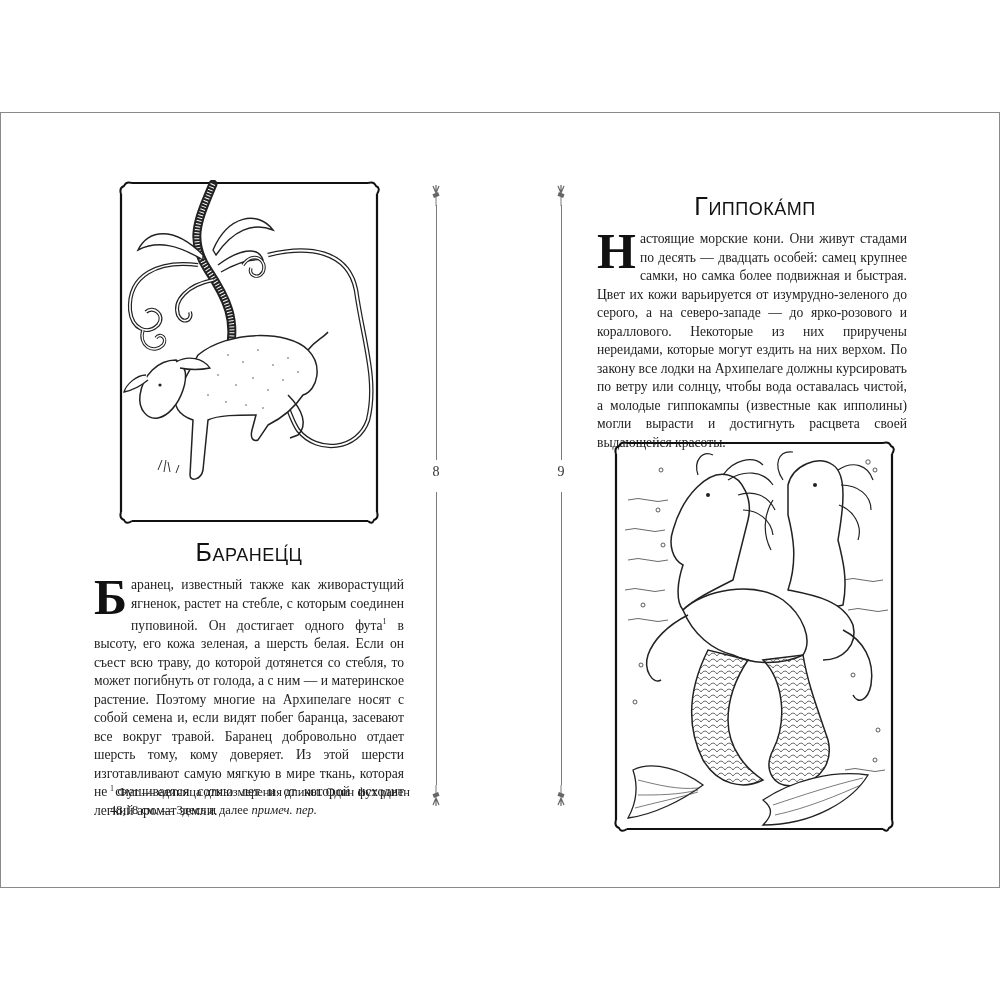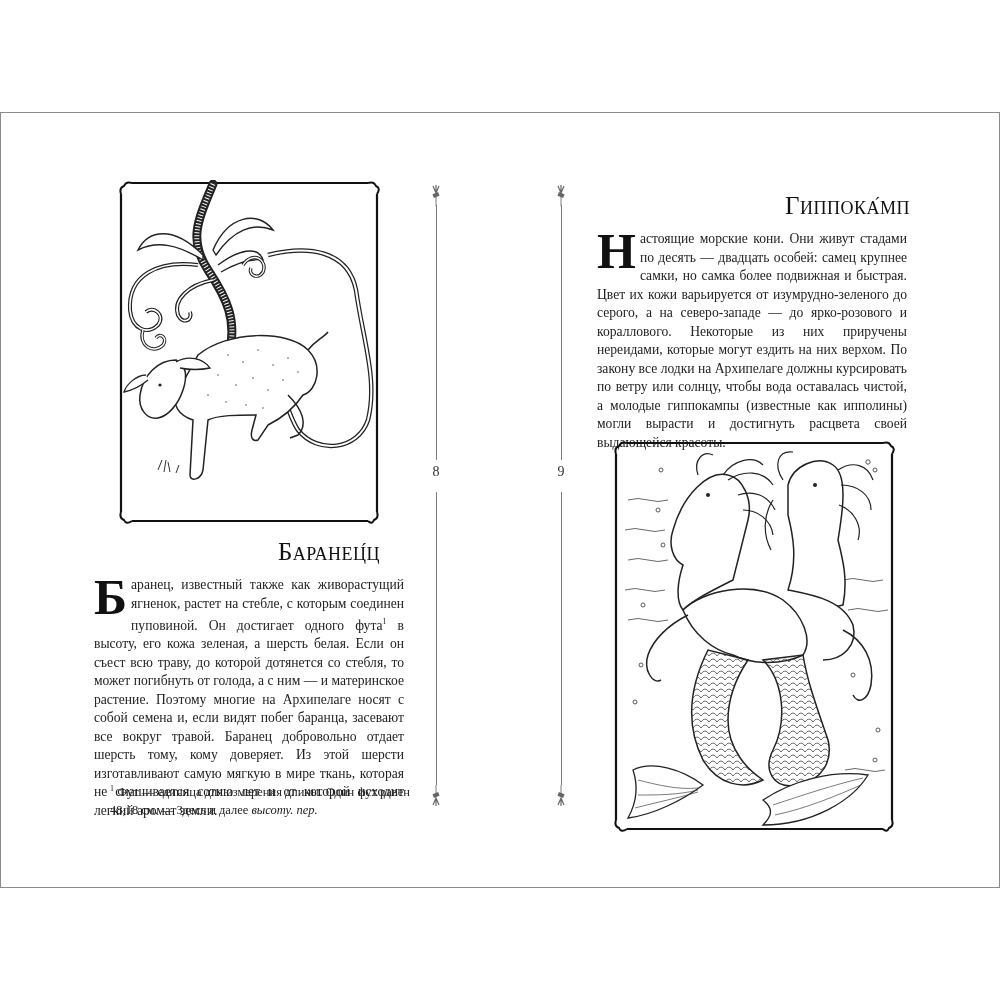--- a/index.html
+++ b/index.html
@@ -2,21 +2,21 @@
 <html><head>
   <meta charset="utf-8">
   <style>
     html, body { margin: 0; padding: 0; background: #ffffff; }
     body { width: 1000px; height: 1000px; position: relative; overflow: hidden;
            font-family: "Liberation Serif", "DejaVu Serif", serif; color: #1a1a1a; }
     .spread { position: absolute; left: 0; top: 112px; width: 998px; height: 774px;
               border: 1px solid #8a8a8a; background: #fff; }
     .abs { position: absolute; }
     .frame svg { display: block; }
-    .heading { position: absolute; text-align: right; font-family: Liberation Serif, serif;
+    .heading { position: absolute; text-align: center; font-family: Liberation Sans, sans-serif;
                font-size: 25px; letter-spacing: 0.5px; color: #111; font-variant: small-caps; }
     .body-text { position: absolute; font-family: "Liberation Serif", serif; font-size: 13.6px;
                  line-height: 18.5px; text-align: justify; color: #222; }
     .dropcap { float: left; font-family: "Liberation Serif", serif; font-weight: bold;
                font-size: 50px; line-height: 38px; margin: 2px 4px 0 0; color: #111; }
     .footnote { position: absolute; font-family: "Liberation Serif", serif; font-size: 12.5px;
                 line-height: 18px; color: #222; }
     .footnote i { font-style: italic; }
     .sup { font-size: 8px; vertical-align: super; }
     .divider-line { position: absolute; width: 1px; background: #7a7a7a; }
@@ -90,21 +90,21 @@
 </div>
 
 <div class="heading" style="left:118px; top:538px; width:262px;">Баранец́ц</div>
 
 <div class="body-text" style="left:94px; top:576px; width:310px;">
   <span class="dropcap">Б</span><span>аранец, известный также как живорастущий ягненок, растет на стебле, с которым соединен пуповиной. Он достигает одного фута</span><span class="sup">1</span><span> в высоту, его кожа зеленая, а шерсть белая. Если он съест всю траву, до которой дотянется со стебля, то может погибнуть от голода, а с ним — и материнское растение. Поэтому многие на Архипелаге носят с собой семена и, если видят побег баранца, засевают все вокруг травой. Баранец добровольно отдает шерсть тому, кому доверяет. Из этой шерсти изготавливают самую мягкую в мире ткань, которая не снашивается сотню лет и от которой исходит легкий аромат земли.</span>
 </div>
 
 <div class="footnote" style="left:110px; top:780px; width:300px;">
   <span class="sup">1</span>
-  <span>Фут — единица для измерения длины. Один фут равен 48,18 см. — Здесь и далее </span><i>высоту. пер.</i>
+  <span>Фут — единица для измерения длины. Один фут равен 48,18 см. — Здесь и далее </span><i>примеч. пер.</i>
 </div>
 
 <svg class="tassel" style="left:429px; top:184px;" viewBox="0 0 14 22">
   <path d="M4 2 l3 7 l3 -7 M7 1 v8" stroke="#666" stroke-width="1.2" fill="none"></path>
   <rect x="4" y="9" width="6" height="4" fill="#666" transform="rotate(-20 7 11)"></rect>
   <line x1="7" y1="13" x2="7" y2="22" stroke="#7a7a7a" stroke-width="1"></line>
 </svg>
 <div class="divider-line" style="left:436px; top:205px; height:255px;"></div>
 <div class="pagenum" style="left:426px; top:464px;">8</div>
 <div class="divider-line" style="left:436px; top:492px; height:293px;"></div>

